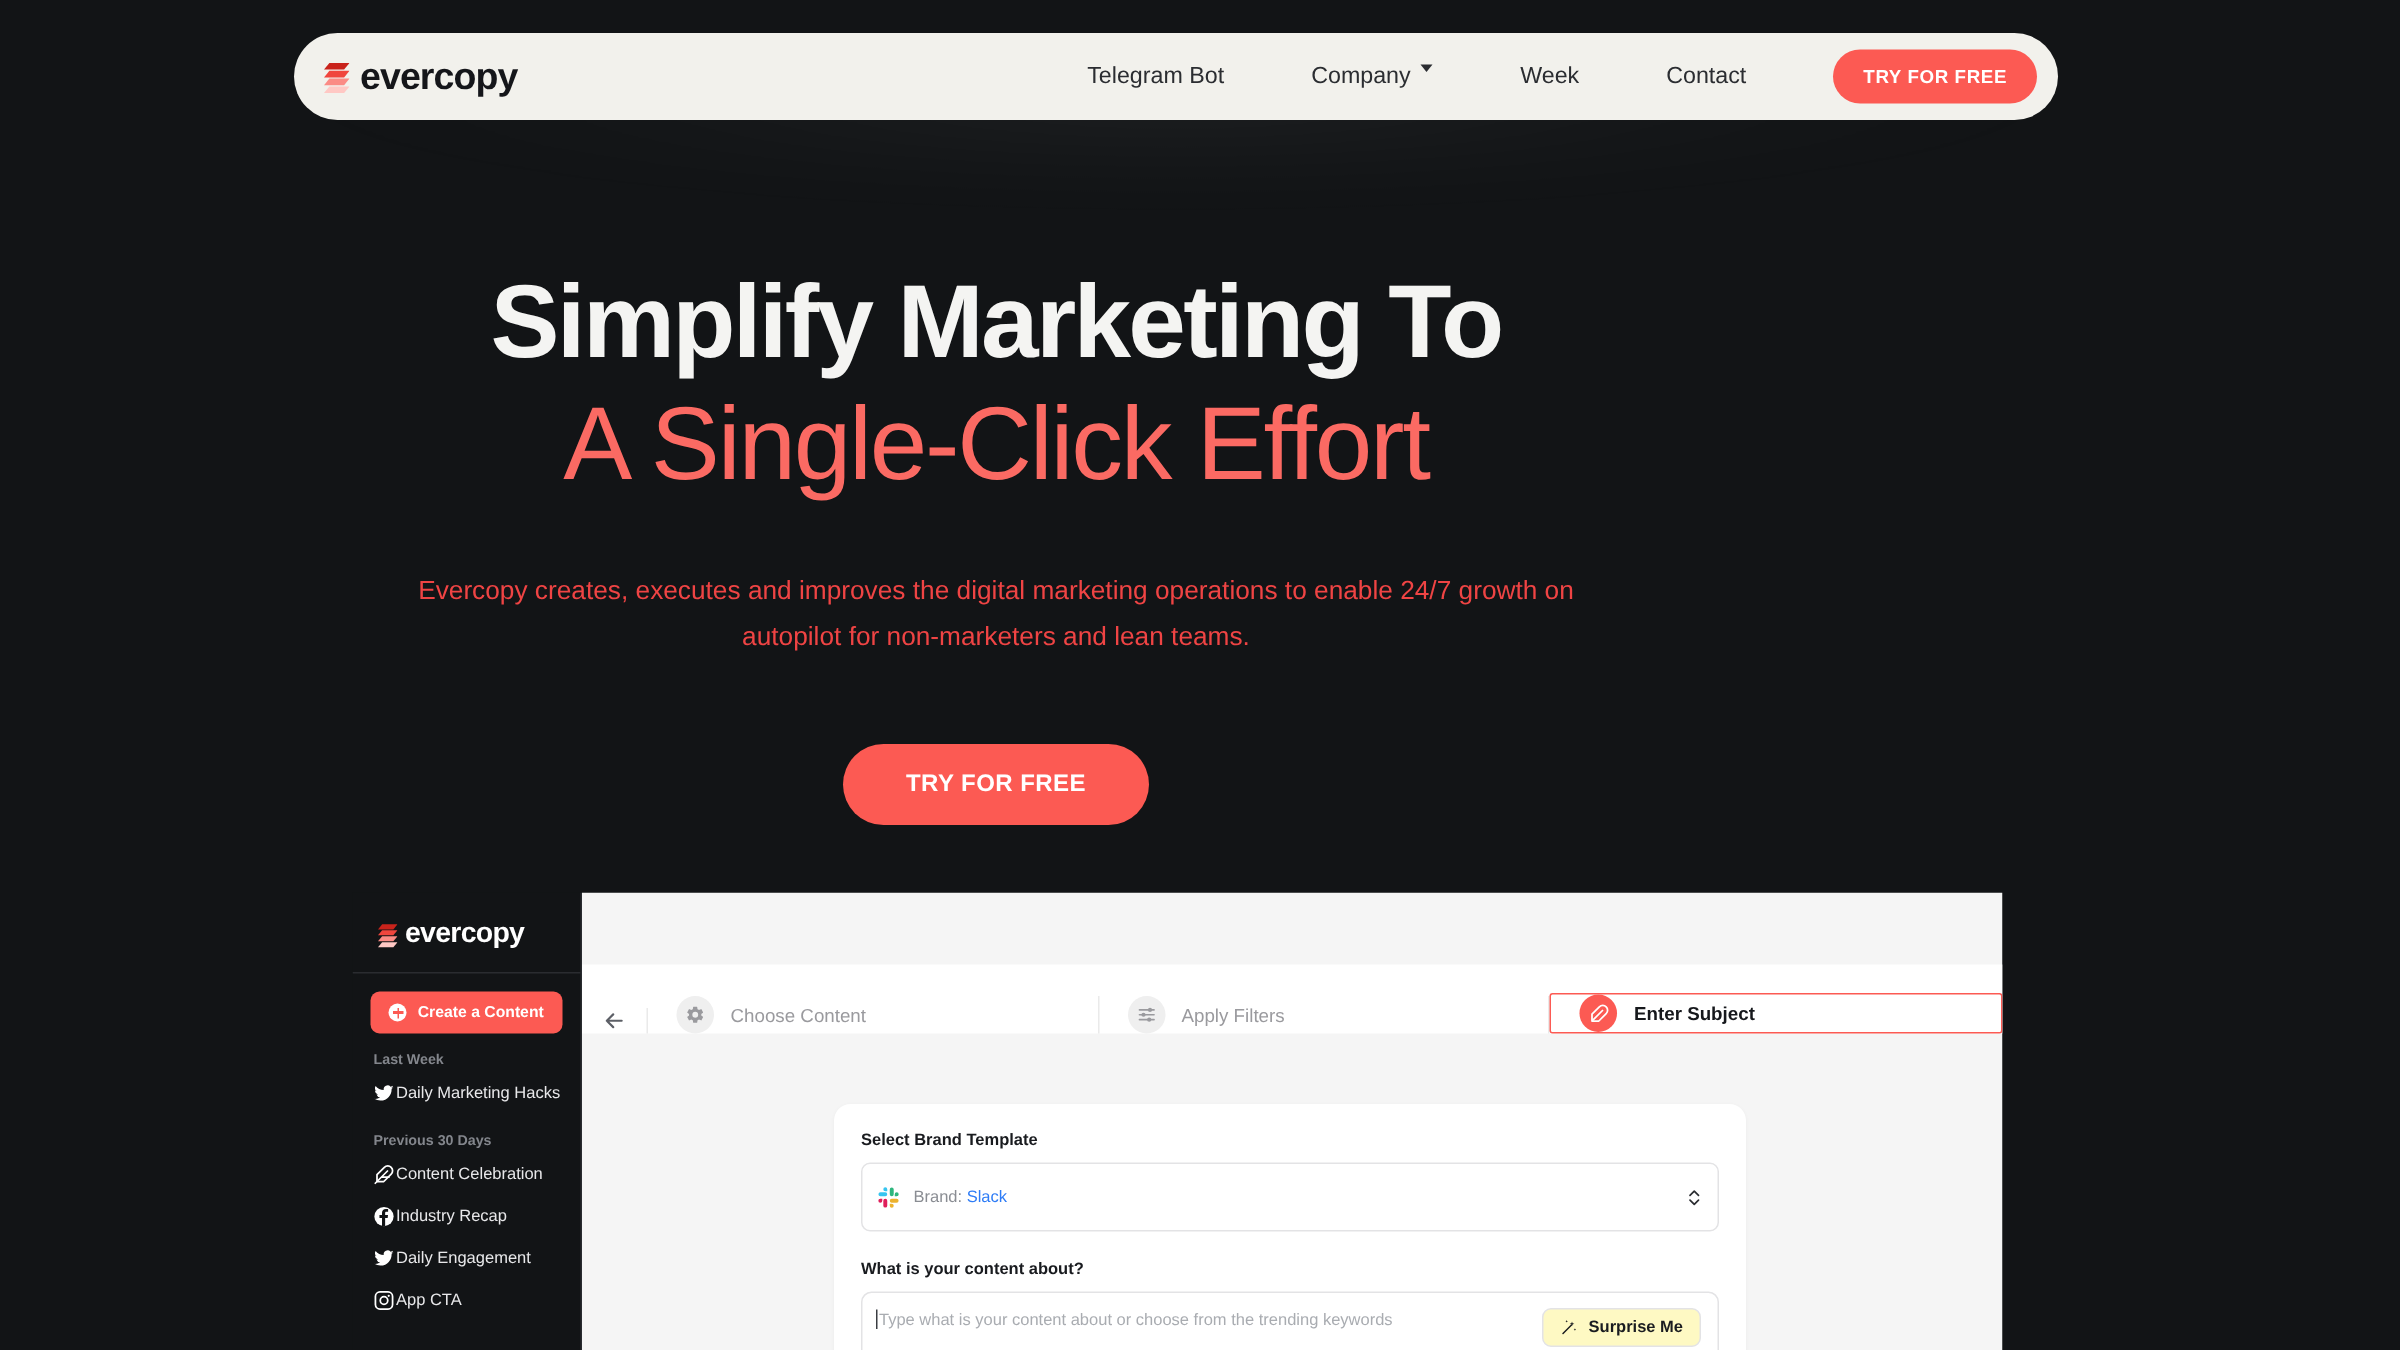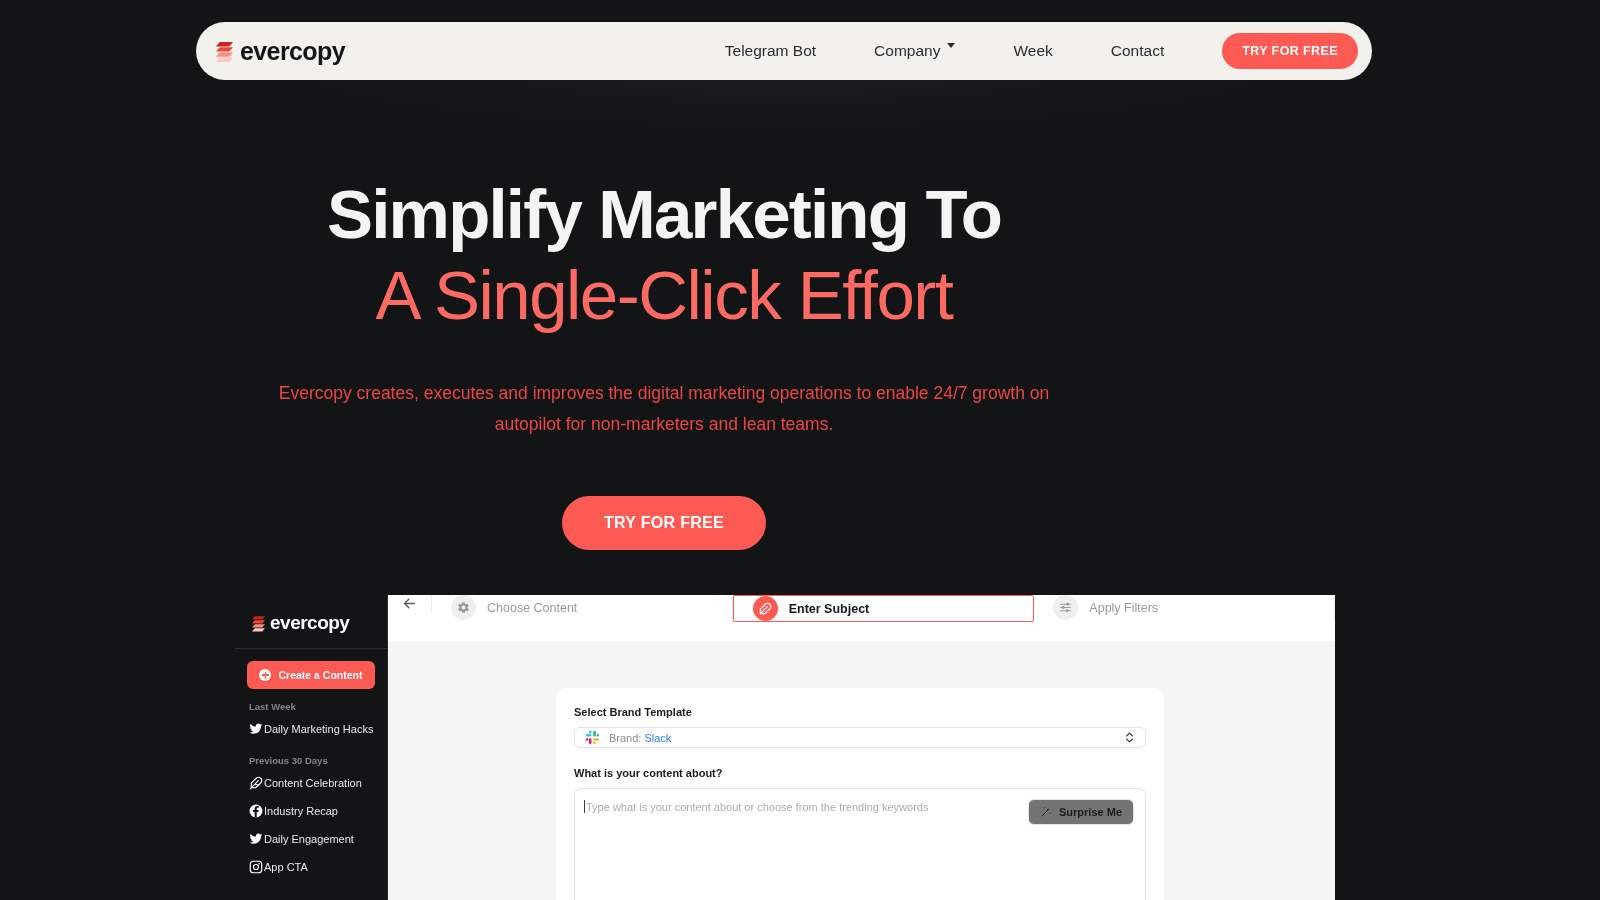--- a/index.html
+++ b/index.html
@@ -138,22 +138,23 @@
   .side-item {
     display:flex; align-items:center; gap:1px;
     padding:7px 4px; cursor:pointer;
   }
   .side-item .ico { width:14px; height:14px; flex:0 0 14px; display:block; }
   .side-item .lbl { font-size:11px; color:#E8E8EA; white-space:nowrap; }
 
   .app-main { flex:1; display:flex; flex-direction:column; background:#F5F5F5; }
   .steps {
     height:46px; background:#fff;
-    display:flex; align-items:flex-start;
+    display:flex; align-items:flex-end;
     flex:0 0 46px;
+    margin-top:48px;
   }
   .step-back {
     width:44px; display:flex; align-items:center; justify-content:center;
     cursor:pointer; border-right:1px solid #EAEAEA;
   }
   .step {
     display:flex; align-items:center; gap:11px;
     padding:0 19px; flex:1;
     border-right:1px solid #EAEAEA;
     cursor:pointer;
@@ -176,21 +177,21 @@
   .card {
     position:absolute; left:168px; top:47px;
     width:608px; height:400px;
     background:#fff;
     border-radius:11px;
     box-shadow:0 1px 3px rgba(0,0,0,0.045);
     padding:18px 18px 0;
   }
   .f-label { font-size:11px; font-weight:700; color:#191B1F; }
   .brand-select {
-    margin-top:9px; height:21px;
+    margin-top:9px; height:46px;
     border:1px solid #E3E3E5; border-radius:6px;
     display:flex; align-items:center; gap:9px;
     padding:0 10px; cursor:pointer;
   }
   .slack-ico { width:15px; height:15px; flex:0 0 15px; }
   .bs-text { font-size:11px; color:#8A8D93; flex:1; }
   .bs-text b { color:#2E7CF6; font-weight:400; }
   .updown { width:11px; height:13px; flex:0 0 11px; }
 
   .f-label2 { margin-top:19px; }
@@ -202,21 +203,21 @@
   .ta-ph {
     position:absolute; left:11px; top:12px;
     font-size:11px; color:#A9ACB1;
   }
   .ta-caret {
     position:absolute; left:9px; top:11px;
     width:1px; height:13px; background:#3A3D42;
   }
   .surprise {
     position:absolute; right:11px; top:10px;
-    background:#737373; border:1px solid #E3E3E5;
+    background:#fef9c3; border:1px solid #E3E3E5;
     border-radius:6px; padding:6px 11px;
     display:flex; align-items:center; gap:7px;
     font-size:11px; color:#1A1C20; font-weight:600;
     cursor:pointer;
   }
   .wand { width:12px; height:12px; flex:0 0 12px; }
 </style>
 </head>
 <body>
 
@@ -329,45 +330,45 @@
 
       <div class="step">
         <span class="step-ico">
           <svg width="13" height="13" viewBox="0 0 24 24">
             <path fill="#9A9A9E" d="M19.4 13a7.8 7.8 0 0 0 0-2l2.1-1.6a.5.5 0 0 0 .1-.6l-2-3.5a.5.5 0 0 0-.6-.2l-2.5 1a7.3 7.3 0 0 0-1.7-1l-.4-2.6a.5.5 0 0 0-.5-.4h-4a.5.5 0 0 0-.5.4l-.4 2.6a7.3 7.3 0 0 0-1.7 1l-2.5-1a.5.5 0 0 0-.6.2l-2 3.5a.5.5 0 0 0 .1.6L4.4 11a7.8 7.8 0 0 0 0 2l-2.1 1.6a.5.5 0 0 0-.1.6l2 3.5a.5.5 0 0 0 .6.2l2.5-1a7.3 7.3 0 0 0 1.7 1l.4 2.6a.5.5 0 0 0 .5.4h4a.5.5 0 0 0 .5-.4l.4-2.6a7.3 7.3 0 0 0 1.7-1l2.5 1a.5.5 0 0 0 .6-.2l2-3.5a.5.5 0 0 0-.1-.6zM12 15.6A3.6 3.6 0 1 1 15.6 12 3.6 3.6 0 0 1 12 15.6z"></path>
           </svg>
         </span>
         <span class="step-lbl">Choose Content</span>
       </div>
 
-      <div class="step active">
-        <span class="step-ico">
-          <svg width="14" height="14" viewBox="0 0 24 24">
-            <path fill="none" stroke="#fff" stroke-width="2" stroke-linecap="round" stroke-linejoin="round" d="M20.2 3.8a5.5 5.5 0 0 0-7.8 0L4 12.2V20h7.8l8.4-8.4a5.5 5.5 0 0 0 0-7.8z"></path>
-            <path fill="none" stroke="#fff" stroke-width="2" stroke-linecap="round" d="M16 8 5 19"></path>
-          </svg>
-        </span>
-        <span class="step-lbl">Enter Subject</span>
-      </div>
-
       <div class="step">
         <span class="step-ico">
           <svg width="13" height="13" viewBox="0 0 24 24">
             <g fill="none" stroke="#9A9A9E" stroke-width="2" stroke-linecap="round">
               <path d="M3 6h18M3 12h18M3 18h18"></path>
             </g>
             <g fill="#9A9A9E">
               <circle cx="16" cy="6" r="2.6"></circle>
                 <circle cx="8" cy="12" r="2.6"></circle>
                 <circle cx="15" cy="18" r="2.6"></circle>
             </g>
           </svg>
         </span>
         <span class="step-lbl">Apply Filters</span>
       </div>
+
+      <div class="step active">
+        <span class="step-ico">
+          <svg width="14" height="14" viewBox="0 0 24 24">
+            <path fill="none" stroke="#fff" stroke-width="2" stroke-linecap="round" stroke-linejoin="round" d="M20.2 3.8a5.5 5.5 0 0 0-7.8 0L4 12.2V20h7.8l8.4-8.4a5.5 5.5 0 0 0 0-7.8z"></path>
+            <path fill="none" stroke="#fff" stroke-width="2" stroke-linecap="round" d="M16 8 5 19"></path>
+          </svg>
+        </span>
+        <span class="step-lbl">Enter Subject</span>
+      </div>
     </div>
 
     <div class="canvas">
       <div class="card">
 
         <div class="f-label">Select Brand Template</div>
 
         <div class="brand-select">
           <svg class="slack-ico" viewBox="0 0 24 24">
             <path fill="#E01E5A" d="M5.1 15.2a2.1 2.1 0 1 1-2.1-2.1h2.1zM6.2 15.2a2.1 2.1 0 0 1 4.2 0v5.2a2.1 2.1 0 0 1-4.2 0z"></path>

